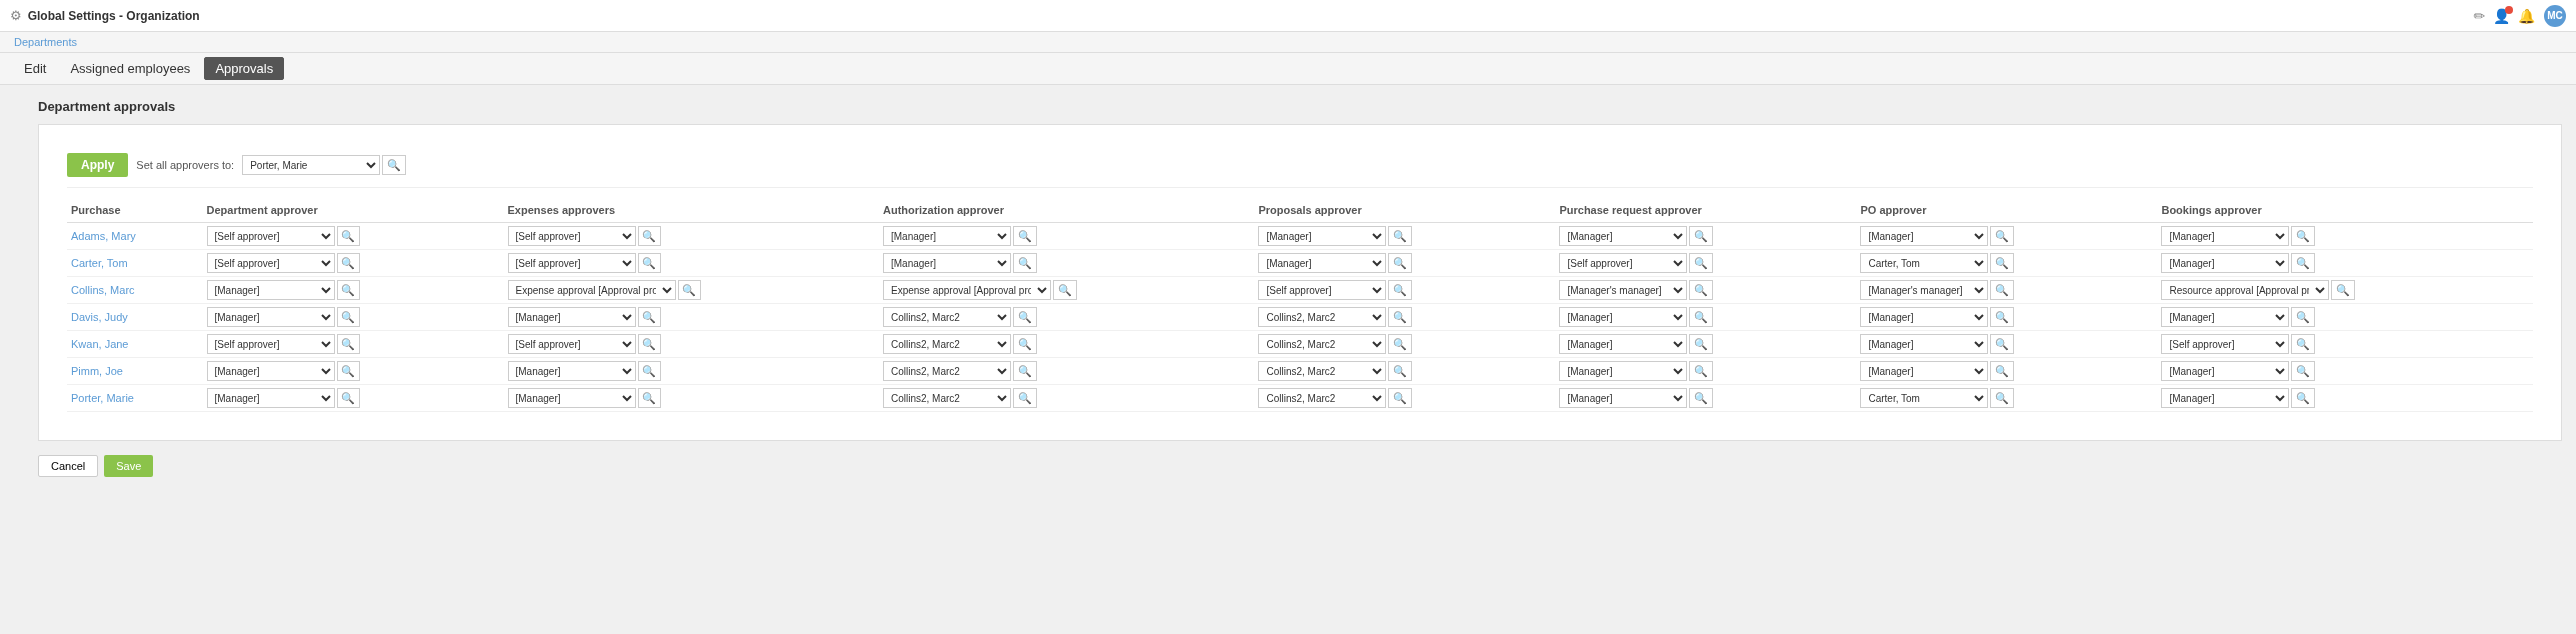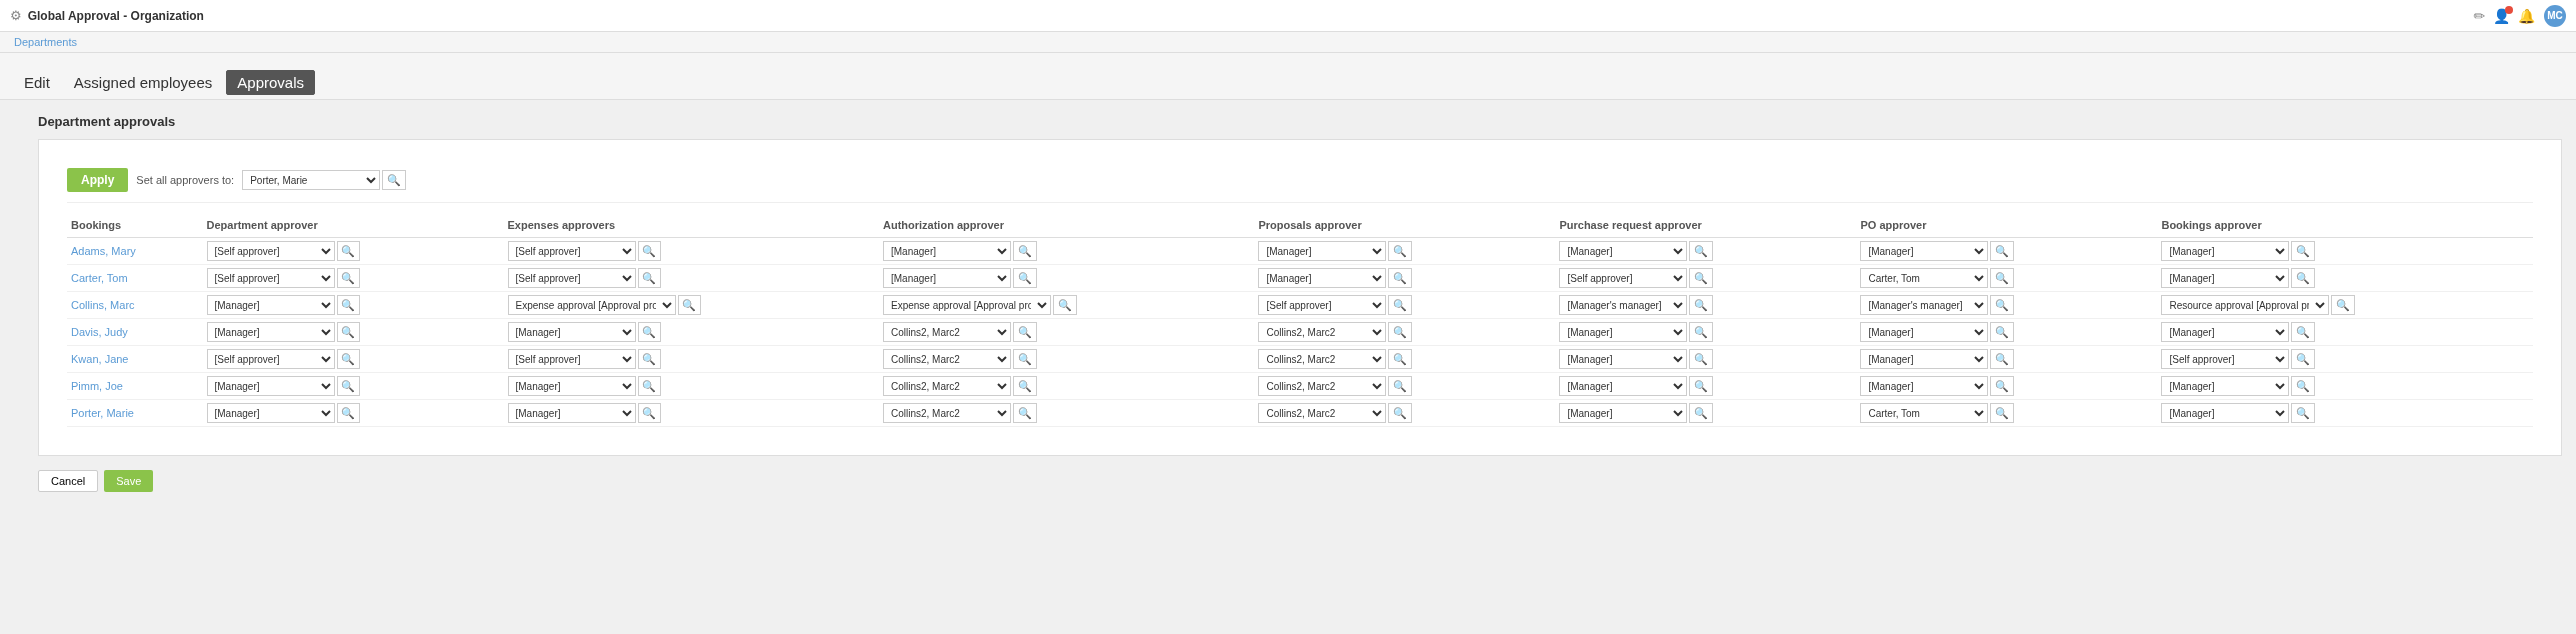--- a/index.html
+++ b/index.html
@@ -34,27 +34,26 @@
     .tab-bar {
       background: #f5f5f5;
       padding: 4px 14px;
       border-bottom: 1px solid #ddd;
       display: flex;
       align-items: center;
       gap: 4px;
     }
     .tab-btn {
       padding: 3px 10px;
-      font-size: 15px;
+      font-size: 13px;
       border: 1px solid #ccc;
       background: #fff;
       cursor: pointer;
       color: #333;
       border-radius: 2px;
-      margin-top: 13px;
     }
     .tab-btn.active {
       background: #555;
       color: #fff;
       border-color: #555;
     }
     .tab-btn.plain {
       border: none;
       background: transparent;
       color: #333;
@@ -172,21 +171,21 @@
     }
 
     select { appearance: auto; }
   </style>
 </head>
 <body>
 
 <div class="top-bar">
   <div class="top-bar-left">
     <span class="gear-icon">⚙</span>
-    <span class="top-bar-title">Global Approval - Organization</span>
+    <span class="top-bar-title">Global Settings - Organization</span>
   </div>
   <div class="top-bar-right">
     <span class="top-bar-icon">✏</span>
     <span class="notification-badge">
       <span class="top-bar-icon">👤</span>
       <span class="badge-dot"></span>
     </span>
     <span class="top-bar-icon">🔔</span>
     <div class="avatar-badge">MC</div>
   </div>
@@ -214,21 +213,21 @@
         <select class="approver-select" style="min-width:138px;">
           <option value="Porter, Marie">Porter, Marie</option>
         </select>
         <button class="search-icon-btn">🔍</button>
       </div>
     </div>
 
     <table class="approvals-table">
       <thead>
         <tr>
-          <th>Bookings</th>
+          <th>Purchase</th>
           <th>Department approver</th>
           <th>Expenses approvers</th>
           <th>Authorization approver</th>
           <th>Proposals approver</th>
           <th>Purchase request approver</th>
           <th>PO approver</th>
           <th>Bookings approver</th>
         </tr>
       </thead>
       <tbody id="table-body">

